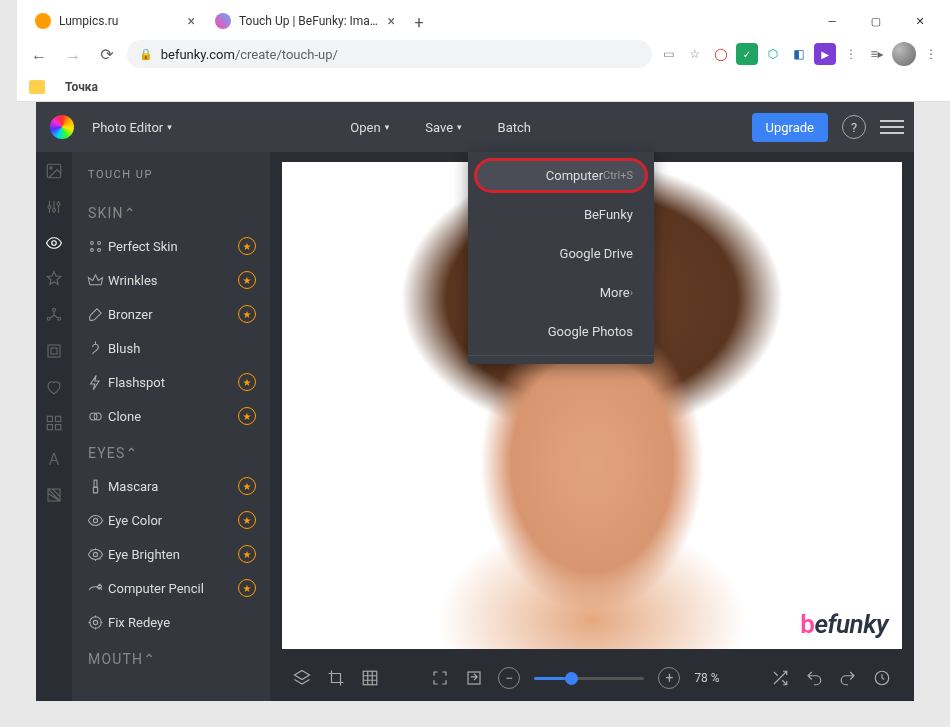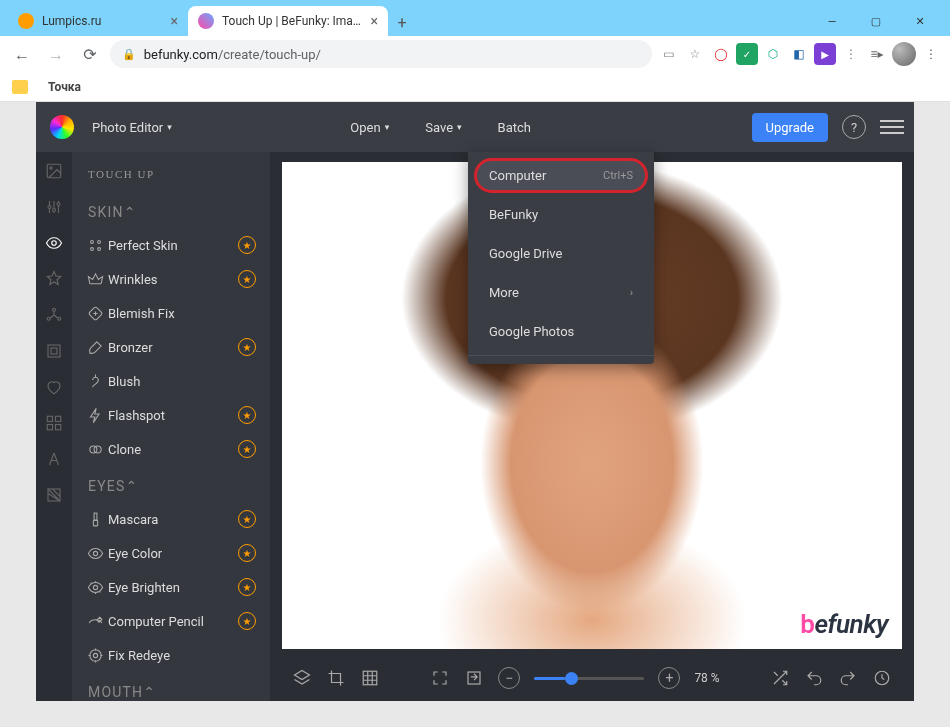--- a/index.html
+++ b/index.html
@@ -1,19 +1,19 @@
 <!DOCTYPE html>
 <html><head>
 <meta charset="utf-8">
 <style>
   * { margin: 0; padding: 0; box-sizing: border-box; font-family: -apple-system, BlinkMacSystemFont, "Segoe UI", Roboto, sans-serif; }
   body { width: 950px; height: 727px; background: #e8e8e8; overflow: hidden; position: relative; }
 
   
-  .browser-chrome { background: #7dd3fc; }
+  .browser-chrome { background: #ffffff; margin-left: 17px; }
   .tab-strip { height: 36px; display: flex; align-items: flex-end; padding: 6px 8px 0 8px; gap: 0; }
   .tab { height: 30px; border-radius: 8px 8px 0 0; display: flex; align-items: center; padding: 0 10px; gap: 8px; font-size: 12px; color: #333; min-width: 180px; max-width: 200px; cursor: pointer; }
   .tab.inactive { background: transparent; }
   .tab.active { background: #fff; }
   .tab .favicon { width: 16px; height: 16px; border-radius: 50%; flex-shrink: 0; }
   .tab .tab-title { flex: 1; white-space: nowrap; overflow: hidden; text-overflow: ellipsis; }
   .tab .tab-close { font-size: 14px; color: #666; margin-left: auto; }
   .new-tab { width: 28px; height: 28px; display: flex; align-items: center; justify-content: center; font-size: 16px; color: #555; cursor: pointer; }
   .window-controls { margin-left: auto; display: flex; gap: 0; margin-top: -6px; }
   .win-btn { width: 44px; height: 30px; display: flex; align-items: center; justify-content: center; color: #333; font-size: 11px; cursor: pointer; }
@@ -45,21 +45,21 @@
   .burger { width: 24px; display: flex; flex-direction: column; gap: 4px; cursor: pointer; }
   .burger span { height: 2px; background: #ccc; }
 
   .app-body { flex: 1; display: flex; overflow: hidden; }
   .icon-rail { width: 36px; background: #2a2d33; display: flex; flex-direction: column; align-items: center; padding-top: 10px; gap: 18px; }
   .rail-icon { width: 18px; height: 18px; color: #666; display: flex; align-items: center; justify-content: center; font-size: 15px; cursor: pointer; }
   .rail-icon.active { color: #fff; }
   .rail-icon svg { width: 18px; height: 18px; stroke: currentColor; fill: none; stroke-width: 1.5; }
 
   .side-panel { width: 198px; background: #34373e; display: flex; flex-direction: column; overflow: hidden; }
-  .panel-title { font-size: 11px; letter-spacing: 1.5px; color: #999; padding: 16px 16px 12px; font-family: Liberation Serif, serif; }
+  .panel-title { font-size: 11px; letter-spacing: 1.5px; color: #999; padding: 16px 16px 12px; }
   .panel-scroll { overflow-y: auto; flex: 1; }
   .group-header { font-size: 14px; letter-spacing: 1.2px; color: #888; padding: 12px 16px 8px; display: flex; cursor: pointer; }
   .tool-item { display: flex; align-items: center; gap: 4px; padding: 8px 14px; font-size: 13px; color: #ddd; cursor: pointer; position: relative; }
   .tool-icon { width: 18px; height: 18px; color: #aaa; display: flex; align-items: center; justify-content: center; }
   .tool-icon svg { width: 17px; height: 17px; stroke: currentColor; fill: none; stroke-width: 1.5; }
   .premium-star { margin-left: auto; width: 18px; height: 18px; border: 1.5px solid #ff9d00; border-radius: 50%; display: flex; align-items: center; justify-content: center; color: #ff9d00; font-size: 10px; }
   .panel-scroll::-webkit-scrollbar { width: 6px; }
   .panel-scroll::-webkit-scrollbar-thumb { background: #555; border-radius: 3px; }
 
   .canvas-area { flex: 1; display: flex; flex-direction: column; background: #2a2d33; padding: 0 12px; position: relative; }
@@ -82,21 +82,21 @@
   .zoom-slider::after { content: ''; position: absolute; left: 28%; top: -5px; width: 13px; height: 13px; background: #3b82f6; border-radius: 50%; }
   .zoom-slider::before { content: ''; position: absolute; left: 0; top: 0; width: 28%; height: 100%; background: #3b82f6; border-radius: 2px; }
   .zoom-pct { font-size: 12px; color: #ccc; }
   .zoom-btn { width: 22px; height: 22px; border: 1.4px solid #888; border-radius: 50%; display:flex; align-items:center; justify-content:center; font-size:14px; cursor:pointer; }
 
   
   .save-menu { position: absolute; top: 50px; left: 432px; width: 186px; background: #3a3d44; border-radius: 0 0 4px 4px; box-shadow: 0 4px 16px rgba(0,0,0,0.4); padding: 4px 0; z-index: 10; }
   .menu-item-wrap { padding: 2px 6px; }
   .menu-item-wrap.highlighted { }
   .menu-item-wrap.highlighted .menu-item { background: #4a4d55; border: 3px solid #d4232c; border-radius: 18px; }
-  .menu-item { display: flex; align-items: center; justify-content: space-between; padding: 7px 12px; font-size: 13px; color: #ddd; cursor: pointer; border: 3px solid transparent; border-radius: 18px; gap: 24px; }
+  .menu-item { display: flex; align-items: center; justify-content: flex-end; padding: 7px 12px; font-size: 13px; color: #ddd; cursor: pointer; border: 3px solid transparent; border-radius: 18px; }
   .menu-shortcut { font-size: 11px; color: #999; }
   .menu-divider { height: 1px; background: #4c4f56; margin: 4px 0; }
 </style>
 </head>
 <body>
 
 <div class="browser-chrome">
   <div class="tab-strip">
     <div class="tab inactive">
       <span class="favicon" style="background:#ff9d00"></span>
@@ -298,29 +298,20 @@
               <svg viewBox="0 0 24 24">
                 <path d="M4 18h16M4 18l-2-10 6 4 4-8 4 8 6-4-2 10"></path>
               </svg>
             </span>
             <span>Wrinkles</span>
             <span class="premium-star">★</span>
           </div>
           <div class="tool-item">
             <span class="tool-icon">
               <svg viewBox="0 0 24 24">
-                <rect x="5" y="5" width="14" height="14" rx="3" transform="rotate(45 12 12)"></rect>
-                <path d="M9 12h6M12 9v6"></path>
-              </svg>
-            </span>
-            <span>Blemish Fix</span>
-          </div>
-          <div class="tool-item">
-            <span class="tool-icon">
-              <svg viewBox="0 0 24 24">
                 <path d="M14 4l6 6-9 9c-2 2-7 1-7 1s-1-5 1-7z"></path>
               </svg>
             </span>
             <span>Bronzer</span>
             <span class="premium-star">★</span>
           </div>
           <div class="tool-item">
             <span class="tool-icon">
               <svg viewBox="0 0 24 24">
                 <path d="M8 20c0-4 8-4 8-10 0-2-2-4-4-4s-4 2-4 4"></path>

